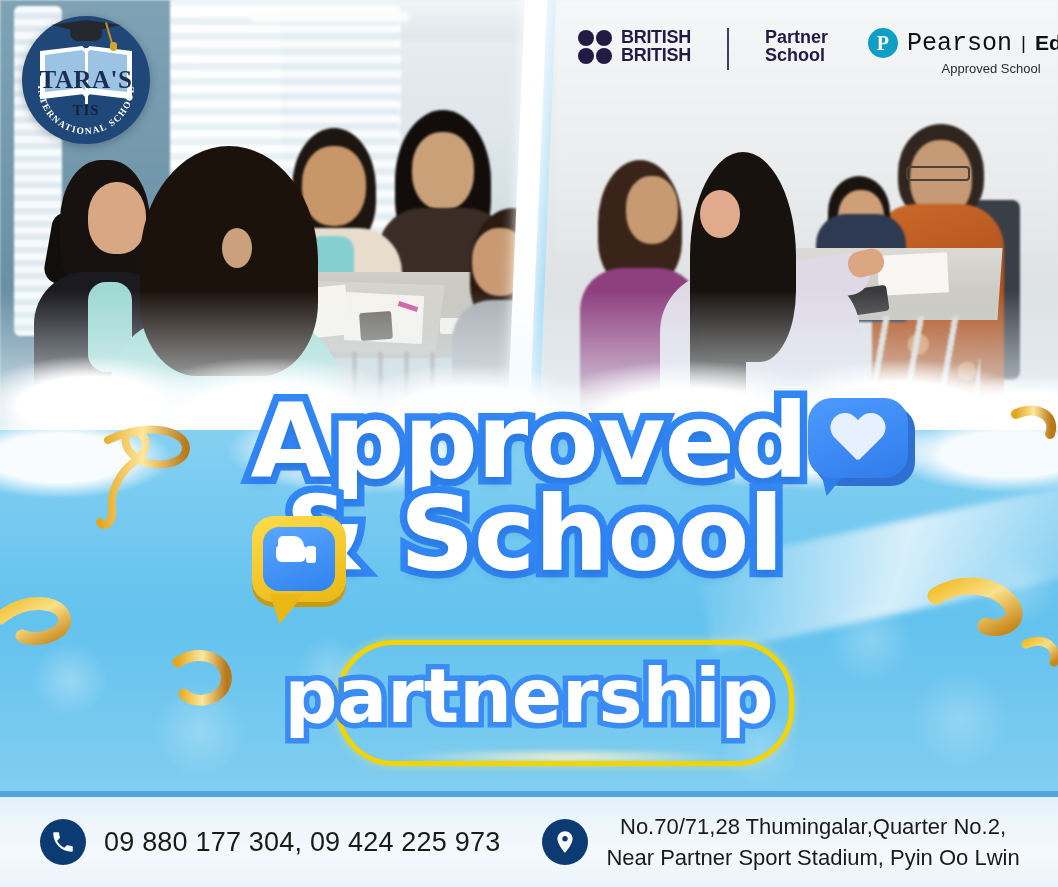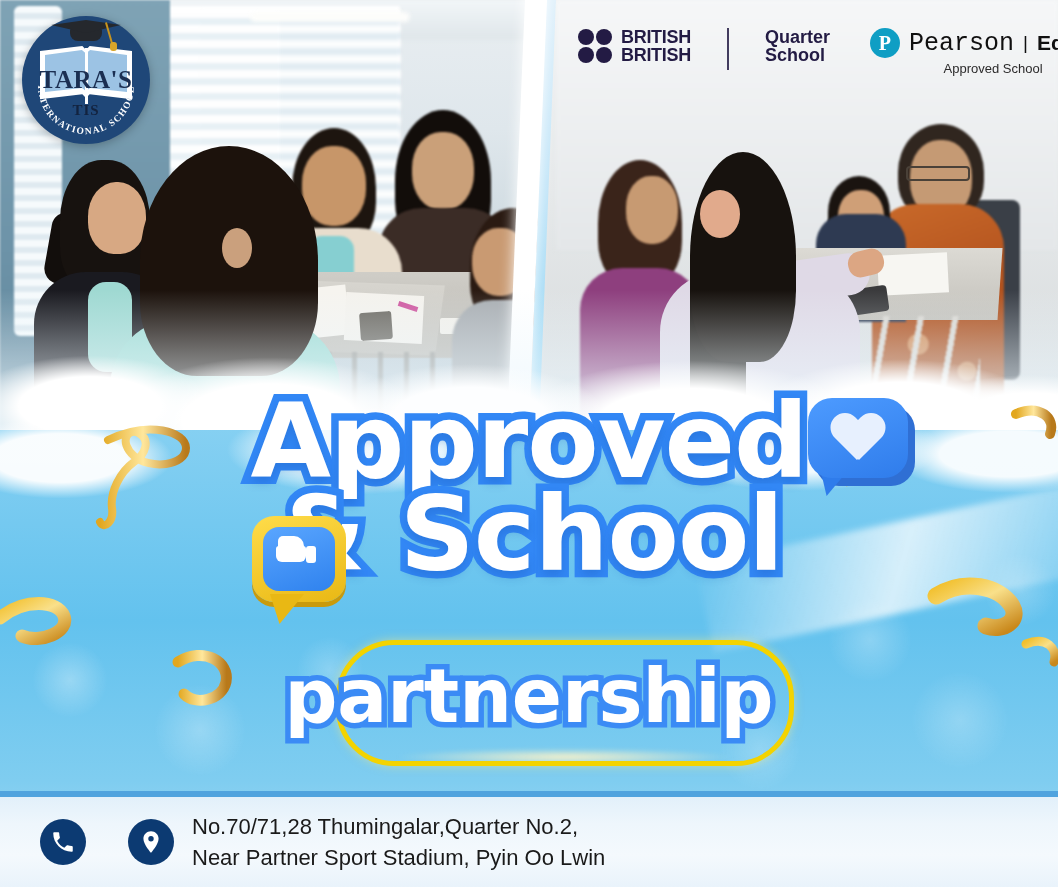--- a/index.html
+++ b/index.html
@@ -179,21 +179,21 @@
   .book-spine{position:absolute;left:45px;top:2px;width:3px;height:56px;background:#ffffff;}
   .logo-name{position:absolute;left:0;top:50px;width:128px;text-align:center;
      font-family:"Liberation Serif",serif;font-weight:700;font-size:25px;color:#1b2f52;letter-spacing:.5px;}
   .logo-tis{position:absolute;left:0;top:86px;width:128px;text-align:center;
      font-family:"Liberation Serif",serif;font-weight:700;font-size:15px;color:#13233f;letter-spacing:1px;}
   .logo-arc{position:absolute;left:0;top:0;width:128px;height:128px;}
   .logo-arc text{font-family:"Liberation Serif",serif;font-size:9.4px;fill:#ffffff;letter-spacing:1.5px;font-weight:600;}
 
   
   .accred{position:absolute;left:578px;top:28px;display:flex;align-items:flex-start;gap:22px;}
-  .bc{display:flex;align-items:center;gap:9px;}
+  .bc{display:flex;align-items:flex-end;gap:9px;}
   .bc-dots{display:grid;grid-template-columns:16px 16px;grid-template-rows:16px 16px;gap:2px;}
   .bc-dots i{display:block;width:16px;height:16px;border-radius:50%;background:#231b44;}
   .bc-text{font-family:"Liberation Sans",sans-serif;font-weight:bold;font-size:18px;line-height:18px;
      color:#231b44;letter-spacing:-.3px;}
   .bc-sep{width:2px;height:42px;background:#231b44;margin:0 14px;opacity:.85;}
   .ps-text{font-family:"Liberation Sans",sans-serif;font-weight:bold;font-size:18px;line-height:18px;color:#231b44;}
   .pearson{display:flex;flex-direction:column;align-items:center;gap:3px;margin-left:18px;}
   .pe-row{display:flex;align-items:center;gap:9px;}
   .pe-circle{width:30px;height:30px;border-radius:50%;background:#0f9ec4;position:relative;}
   .pe-circle span{position:absolute;left:0;top:0;width:30px;height:30px;line-height:30px;text-align:center;
@@ -248,21 +248,21 @@
   
   .bottom{position:absolute;left:0;bottom:0;width:1058px;height:90px;
      background:linear-gradient(180deg,#e2f0fa 0%,#eef6fc 30%,#f4f9fd 65%,#e9f3fb 100%);
      border-top:6px solid #4fa3de;display:flex;align-items:center;z-index:9;}
   .contact{display:flex;align-items:center;gap:18px;}
   .c-icon{width:46px;height:46px;border-radius:50%;background:#0c3a72;position:relative;flex:0 0 auto;}
   .c-icon svg{position:absolute;left:10px;top:10px;}
   .c-phone{margin-left:40px;}
   .c-phone-text{font-size:27px;color:#1a1a1a;font-family:"Liberation Sans",sans-serif;letter-spacing:.2px;white-space:nowrap;}
   .c-addr{margin-left:42px;}
-  .c-addr-text{font-size:22px;color:#1a1a1a;line-height:31px;font-family:"Liberation Sans",sans-serif;white-space:nowrap;}
+  .c-addr-text{font-size:22px;color:#1a1a1a;line-height:31px;font-family:"Liberation Sans",sans-serif;text-align:center;white-space:nowrap;}
 </style>
 </head>
 <body>
 
 <div id="poster">
 
   <div class="photo-band">
 
     <div class="photo photo-left">
       <div class="ph-inner">
@@ -398,21 +398,21 @@
           <i></i>
           <i></i>
       </div>
       <div class="bc-text">
         <div>BRITISH</div>
         <div>BRITISH</div>
       </div>
     </div>
     <div class="bc-sep"></div>
     <div class="ps-text">
-      <div>Quarter</div>
+      <div>Partner</div>
       <div>School</div>
     </div>
     <div class="pearson">
       <div class="pe-row">
         <div class="pe-circle">
           <span>P</span>
         </div>
         <div class="pe-word">Pearson</div>
         <div class="pe-bar">|</div>
         <div class="pe-edx">Edexcel</div>
@@ -447,20 +447,21 @@
   <div class="pill-text">partnership</div>
 
   <div class="bottom">
 
     <div class="contact c-phone">
       <div class="c-icon">
         <svg width="26" height="26" viewBox="0 0 24 24" fill="#ffffff">
           <path d="M6.6 10.8c1.4 2.8 3.8 5.2 6.6 6.6l2.2-2.2c.3-.3.7-.4 1-.2 1.2.4 2.4.6 3.6.6.6 0 1 .4 1 1V20c0 .6-.4 1-1 1C10.6 21 3 13.4 3 4c0-.6.4-1 1-1h3.5c.6 0 1 .4 1 1 0 1.3.2 2.5.6 3.6.1.4 0 .8-.2 1l-2.3 2.2z"></path>
         </svg>
       </div>
+      <div class="c-phone-text">09 880 177 304, 09 424 225 973</div>
     </div>
 
     <div class="contact c-addr">
       <div class="c-icon">
         <svg width="26" height="26" viewBox="0 0 24 24" fill="#ffffff">
           <path d="M12 2C8.1 2 5 5.1 5 9c0 5.2 7 13 7 13s7-7.8 7-13c0-3.9-3.1-7-7-7zm0 9.5A2.5 2.5 0 1 1 12 6.5a2.5 2.5 0 0 1 0 5z"></path>
         </svg>
       </div>
       <div class="c-addr-text">
         <div>No.70/71,28 Thumingalar,Quarter No.2,</div>

